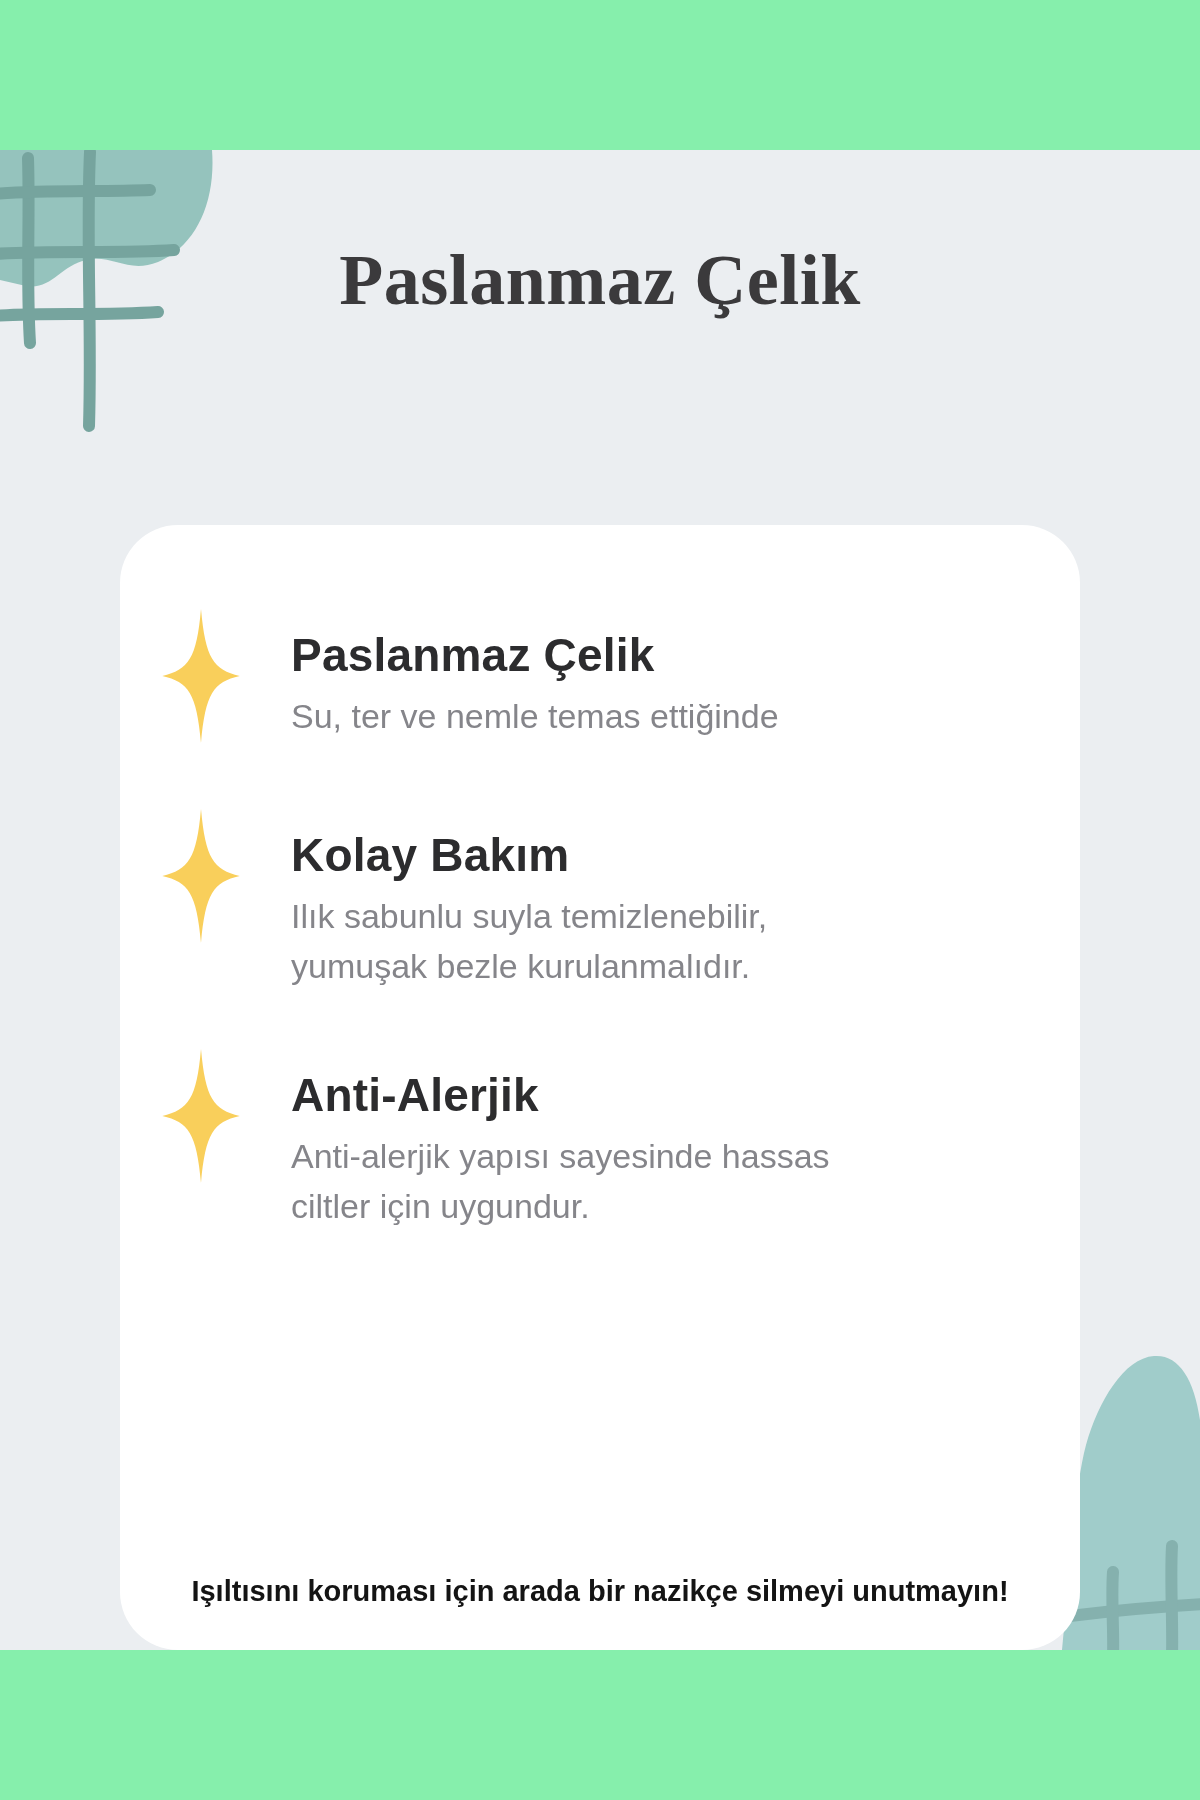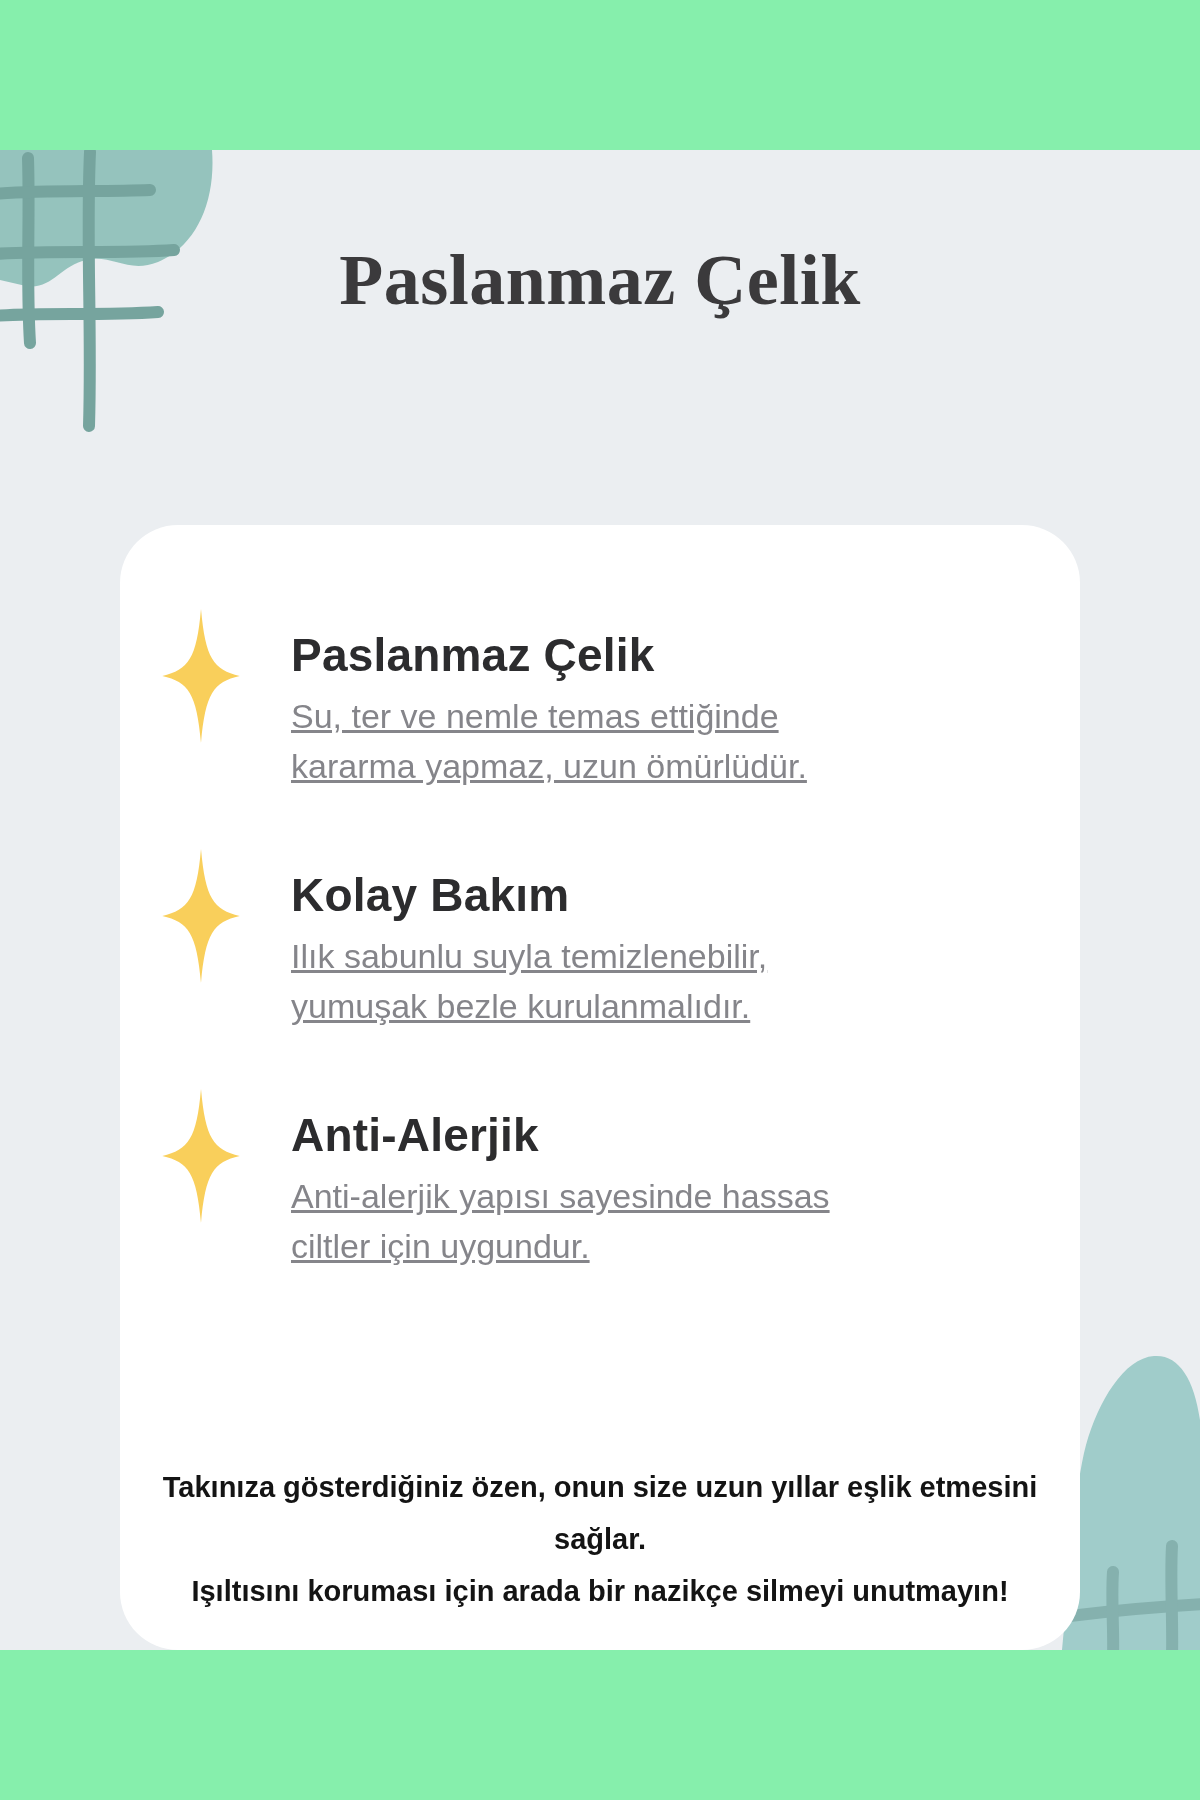--- a/index.html
+++ b/index.html
@@ -55,21 +55,21 @@
     margin:0 0 8px 0;
     font-size:46px;line-height:56px;font-weight:700;
     color:var(--heading-text,#2C2C2E);
     letter-spacing:.2px;
   }
   .sec-body{
     margin:0;
     font-size:34px;line-height:50px;
     color:var(--body-text,#85858A);
   }
-  .sec-body .bl{display:block;text-decoration:underline;}
+  .sec-body .bl{display:block;}
   .footer{
     position:absolute;left:20px;right:20px;bottom:33px;
     text-align:center;
     font-size:29px;line-height:52px;font-weight:700;
     color:var(--footer-text,#141414);
   }
 </style>
 </head>
 <body>
 
@@ -105,21 +105,20 @@
     <section class="row">
       <span class="icon-wrap">
         <svg class="sparkle" viewBox="0 0 100 160" aria-hidden="true">
           <path d="M50 4 C55 60 64 73 94 80 C64 87 55 100 50 156 C45 100 36 87 6 80 C36 73 45 60 50 4 Z"></path>
         </svg>
       </span>
       <div class="sec-text">
         <h2 class="sec-heading">Paslanmaz Çelik</h2>
         <p class="sec-body">
           <span class="bl">Su, ter ve nemle temas ettiğinde</span>
-          <span class="bl">kararma yapmaz, uzun ömürlüdür.</span>
         </p>
       </div>
     </section>
 
     <section class="row">
       <span class="icon-wrap">
         <svg class="sparkle" viewBox="0 0 100 160" aria-hidden="true">
           <path d="M50 4 C55 60 64 73 94 80 C64 87 55 100 50 156 C45 100 36 87 6 80 C36 73 45 60 50 4 Z"></path>
         </svg>
       </span>
@@ -142,19 +141,18 @@
         <h2 class="sec-heading">Anti-Alerjik</h2>
         <p class="sec-body">
           <span class="bl">Anti-alerjik yapısı sayesinde hassas</span>
           <span class="bl">ciltler için uygundur.</span>
         </p>
       </div>
     </section>
 
 
     <footer class="footer">
-      <div>Takınıza gösterdiğiniz özen, onun size uzun yıllar eşlik etmesini sağlar.</div>
       <div>Işıltısını koruması için arada bir nazikçe silmeyi unutmayın!</div>
     </footer>
 
   </main>
 
 </div>
 
 </body></html>

